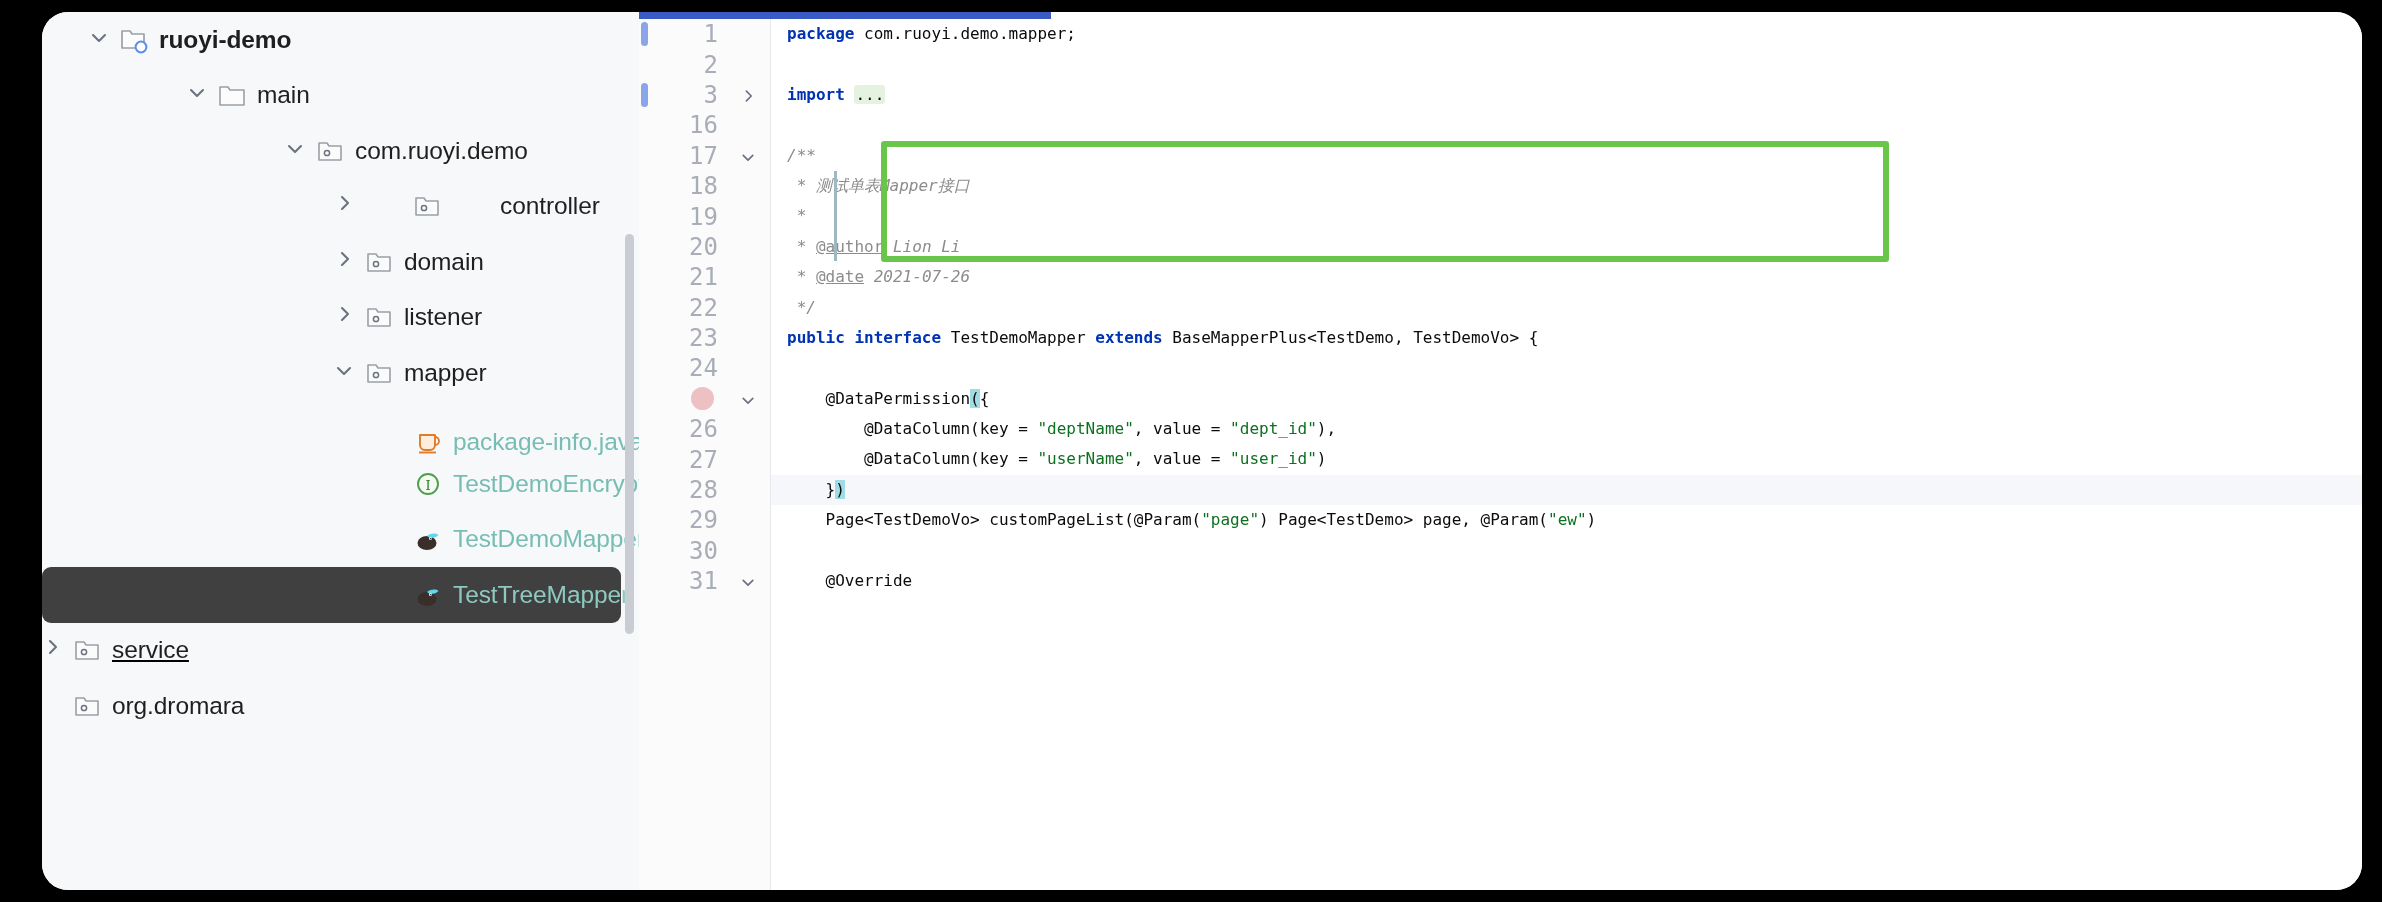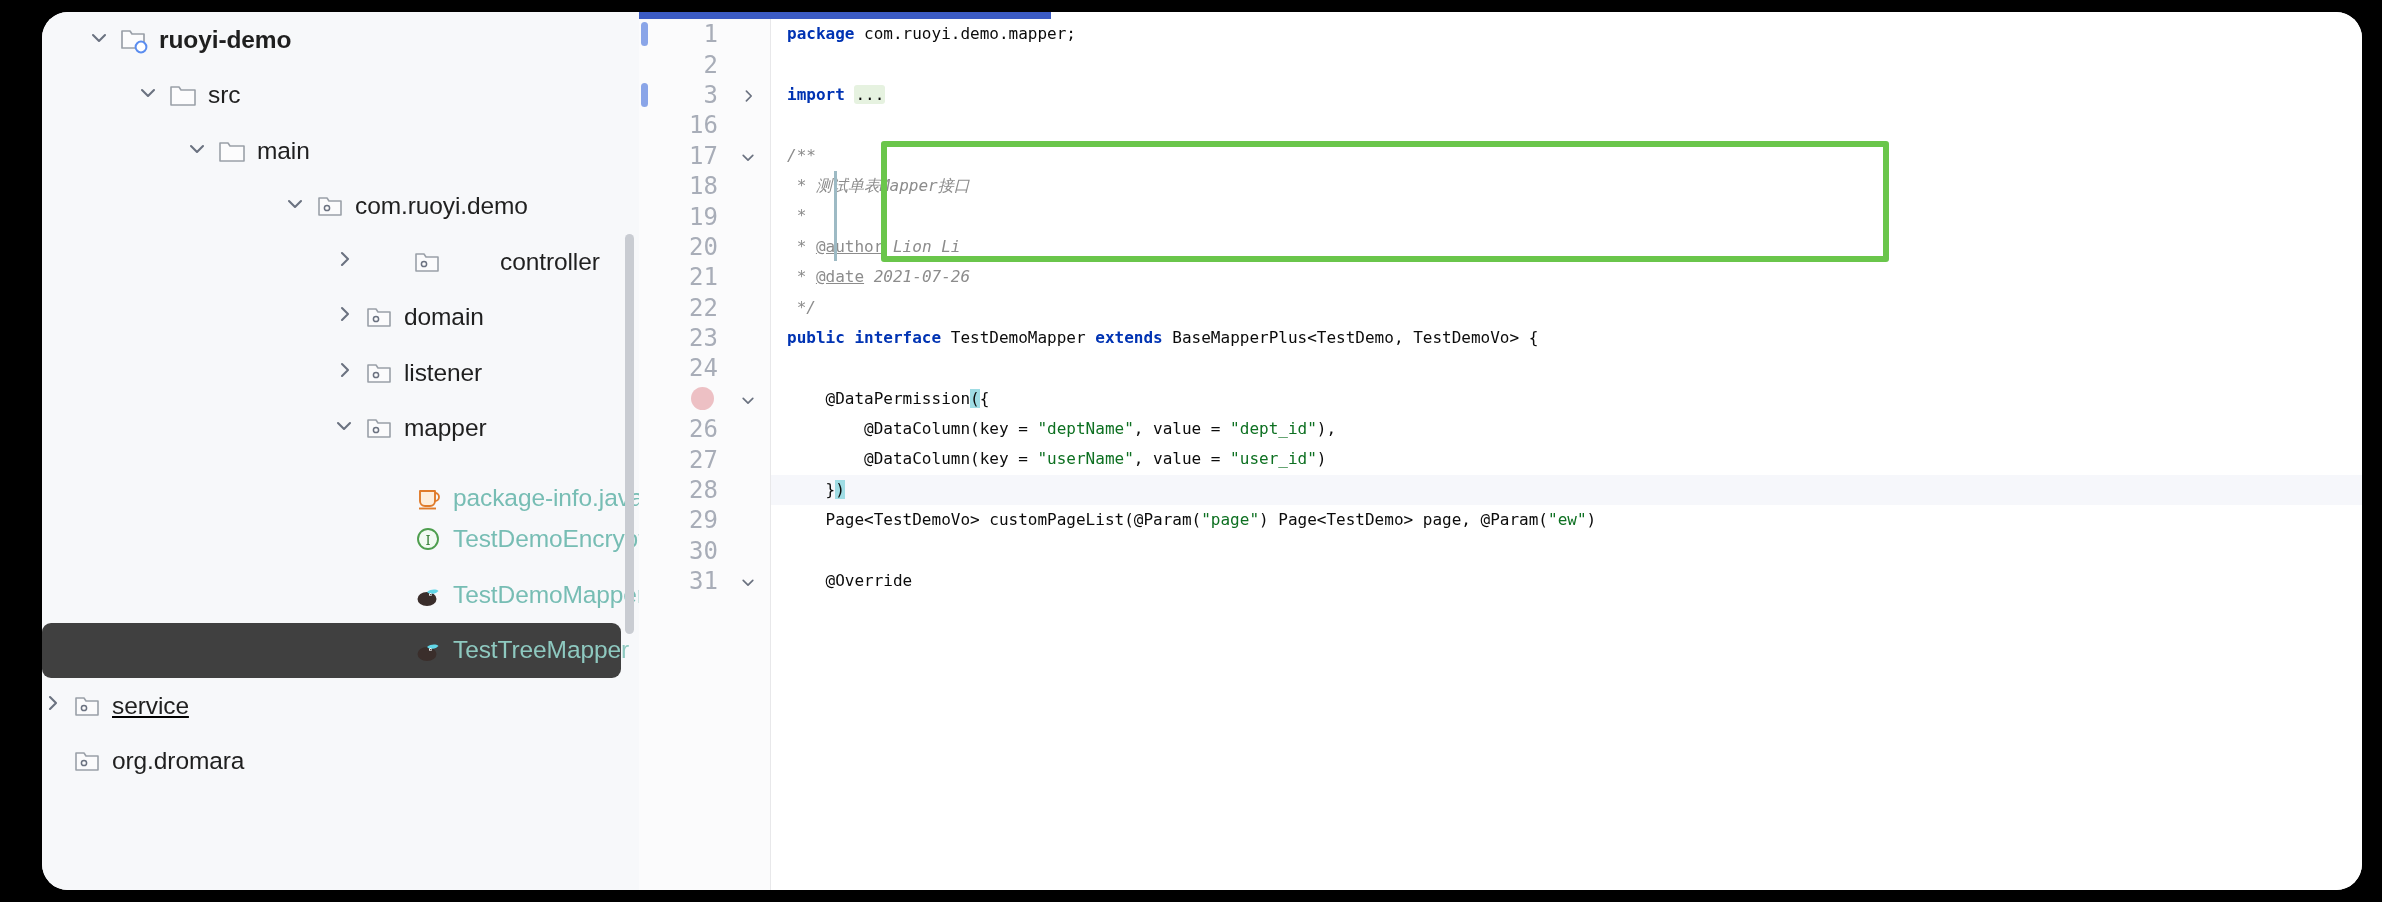--- a/index.html
+++ b/index.html
@@ -232,33 +232,20 @@
                 <path d="M4,8 L10,14 L16,8" fill="none" stroke="#6b7280" stroke-width="2.1" stroke-linecap="round" stroke-linejoin="round"></path>
               </svg>
             </span>
             <span class="node-icon">
               <svg width="28" height="28" viewBox="0 0 28 28">
                 <path d="M2,5 L10,5 L12,8 L24,8 L24,22 L2,22 Z" fill="#fcfcfd" stroke="#9aa0a8" stroke-width="1.7" stroke-linejoin="round"></path>
                 <circle cx="21" cy="21" r="5.4" fill="#ffffff" stroke="#5b8def" stroke-width="2"></circle>
               </svg>
             </span>
             <span class="node-label bold">ruoyi-demo</span>
-          </div>
-          <div class="tree-row" style="padding-left: 96px;">
-            <span class="twisty">
-              <svg width="20" height="20" viewBox="0 0 20 20">
-                <path d="M4,8 L10,14 L16,8" fill="none" stroke="#6b7280" stroke-width="2.1" stroke-linecap="round" stroke-linejoin="round"></path>
-              </svg>
-            </span>
-            <span class="node-icon">
-              <svg width="28" height="28" viewBox="0 0 28 28">
-                <path d="M2,6 L10,6 L12,9 L26,9 L26,24 L2,24 Z" fill="#fcfcfd" stroke="#9aa0a8" stroke-width="1.6" stroke-linejoin="round"></path>
-              </svg>
-            </span>
-            <span class="node-label">src</span>
           </div>
           <div class="tree-row" style="padding-left: 145px;">
             <span class="twisty">
               <svg width="20" height="20" viewBox="0 0 20 20">
                 <path d="M4,8 L10,14 L16,8" fill="none" stroke="#6b7280" stroke-width="2.1" stroke-linecap="round" stroke-linejoin="round"></path>
               </svg>
             </span>
             <span class="node-icon">
               <svg width="28" height="28" viewBox="0 0 28 28">
                 <path d="M2,6 L10,6 L12,9 L26,9 L26,24 L2,24 Z" fill="#fcfcfd" stroke="#9aa0a8" stroke-width="1.6" stroke-linejoin="round"></path>

